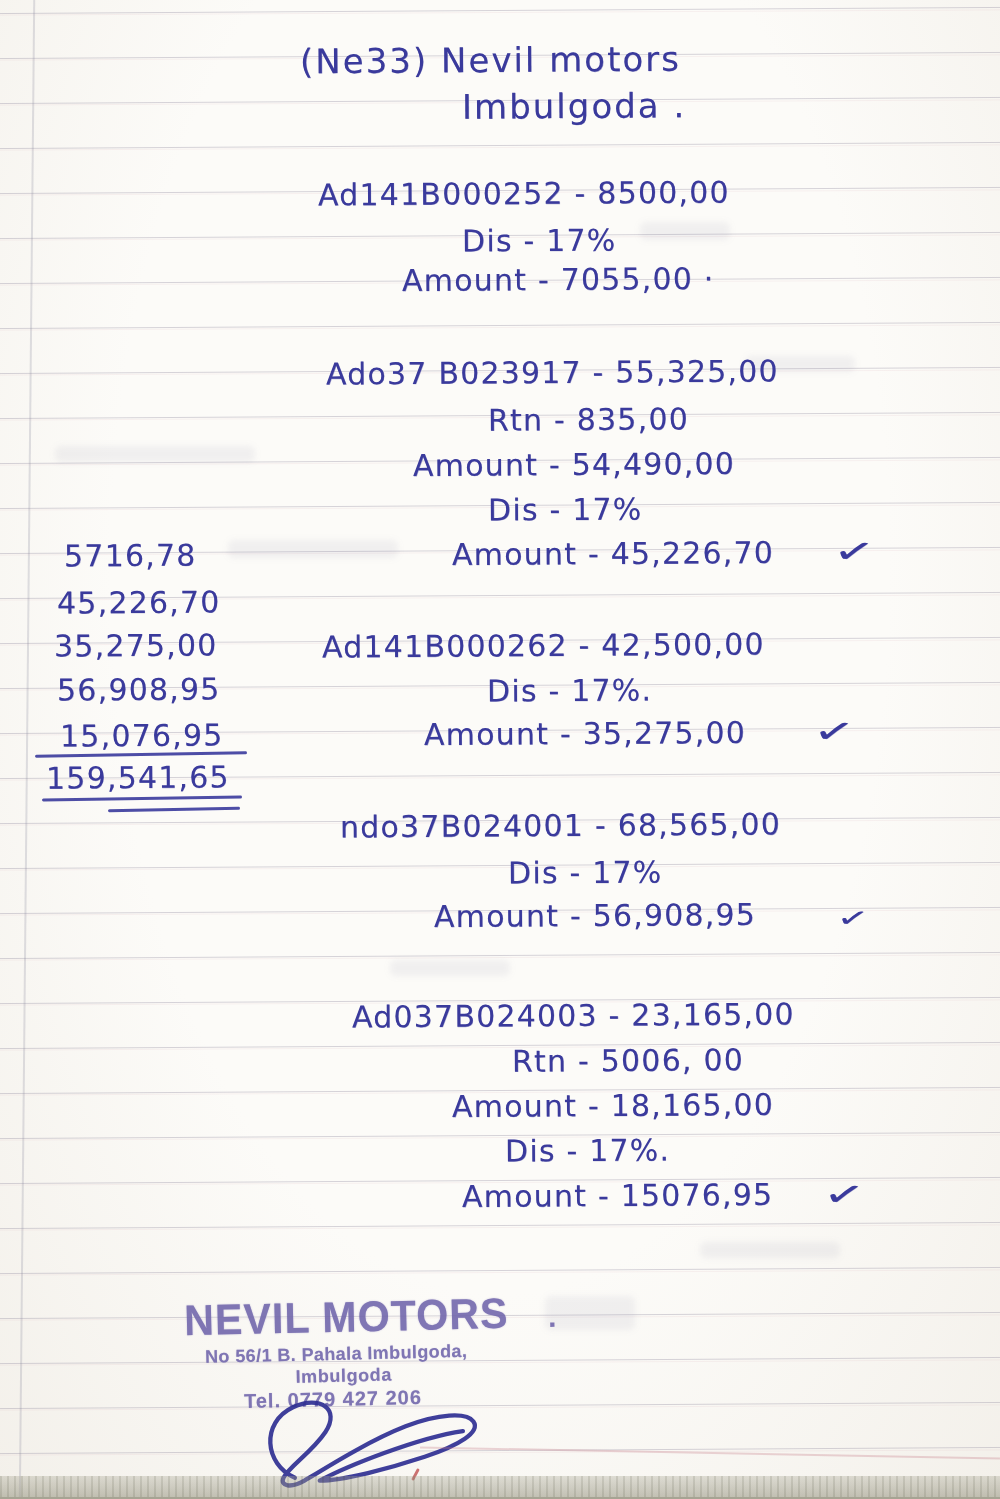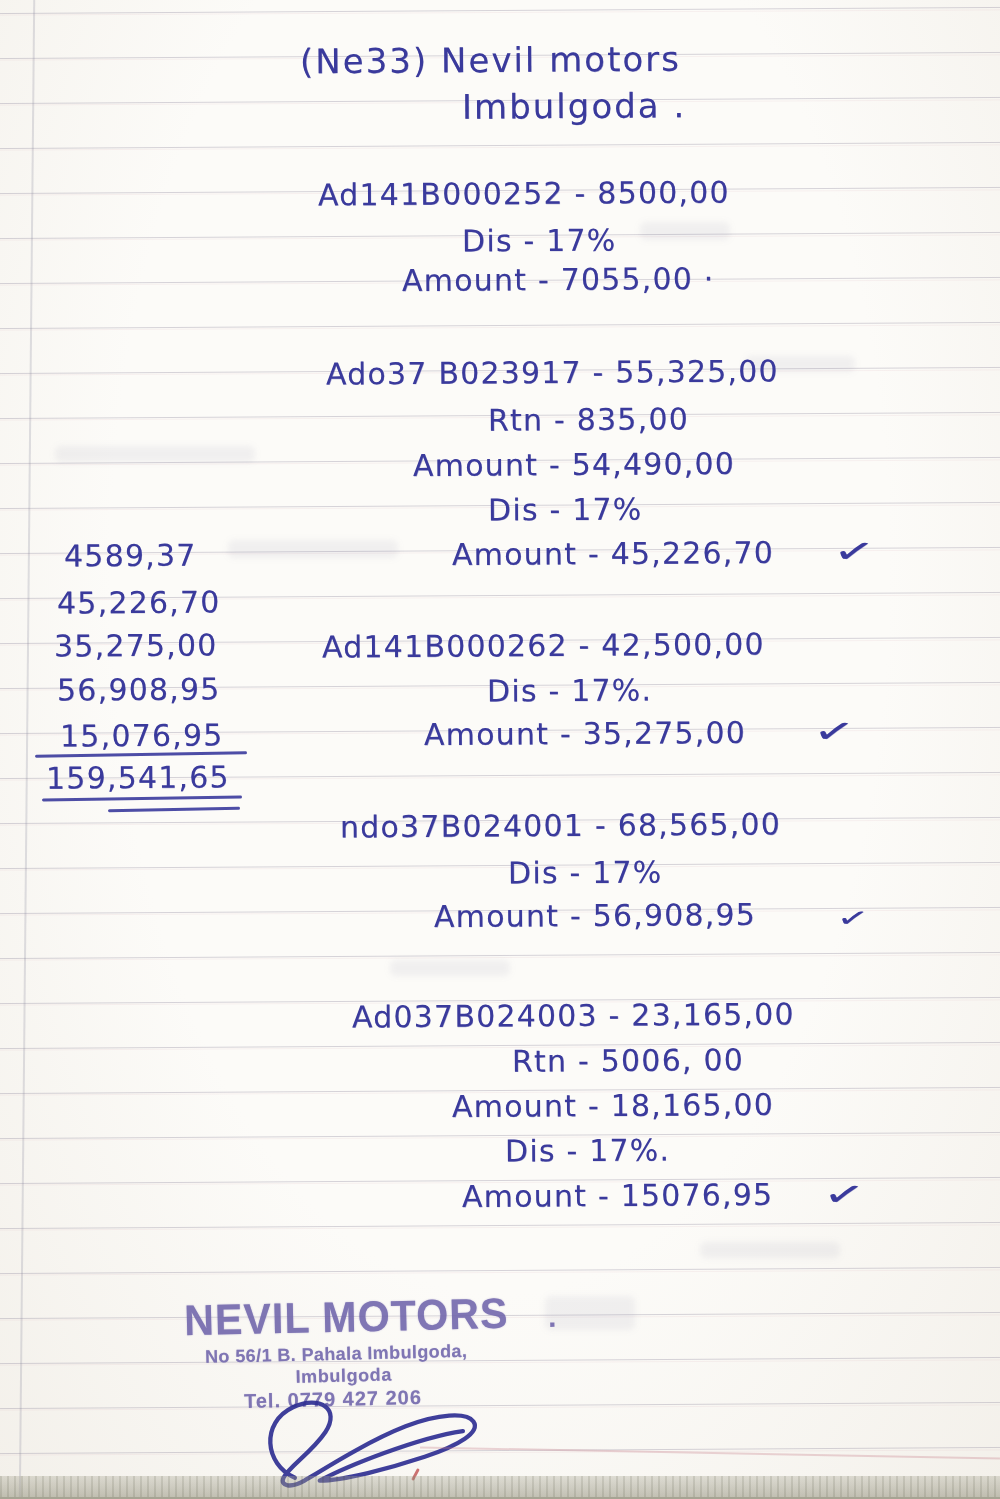--- a/index.html
+++ b/index.html
@@ -107,21 +107,21 @@
   <div class="hw" style="left:462px;top:223px;">Dis   -  17%</div>
   <div class="hw" style="left:402px;top:262px;">Amount   -  7055,00    ·</div>
 
   <div class="hw" style="left:326px;top:355px;">Ado37 B023917  -  55,325,00</div>
   <div class="hw" style="left:488px;top:402px;">Rtn   -   835,00</div>
   <div class="hw" style="left:413px;top:447px;">Amount    -  54,490,00</div>
   <div class="hw" style="left:488px;top:492px;">Dis   -  17%</div>
   <div class="hw" style="left:452px;top:536px;">Amount - 45,226,70</div>
   <span class="check" style="left:840px;top:531px;">✓</span>
 
-  <div class="hw" style="left:64px;top:538px;">4589,37</div>
+  <div class="hw" style="left:64px;top:538px;">5716,78</div>
   <div class="hw" style="left:57px;top:585px;">45,226,70</div>
   <div class="hw" style="left:54px;top:628px;">35,275,00</div>
   <div class="hw" style="left:57px;top:672px;">56,908,95</div>
   <div class="hw" style="left:60px;top:718px;">15,076,95</div>
   <div class="uline" style="left:35px;top:753px;width:212px;transform:rotate(-1deg);"></div>
   <div class="hw" style="left:46px;top:760px;">159,541,65</div>
   <div class="uline" style="left:42px;top:797px;width:200px;transform:rotate(-0.8deg);"></div>
   <div class="uline" style="left:108px;top:808px;width:132px;transform:rotate(-1deg);"></div>
 
   <div class="hw" style="left:322px;top:628px;">Ad141B000262 -  42,500,00</div>

